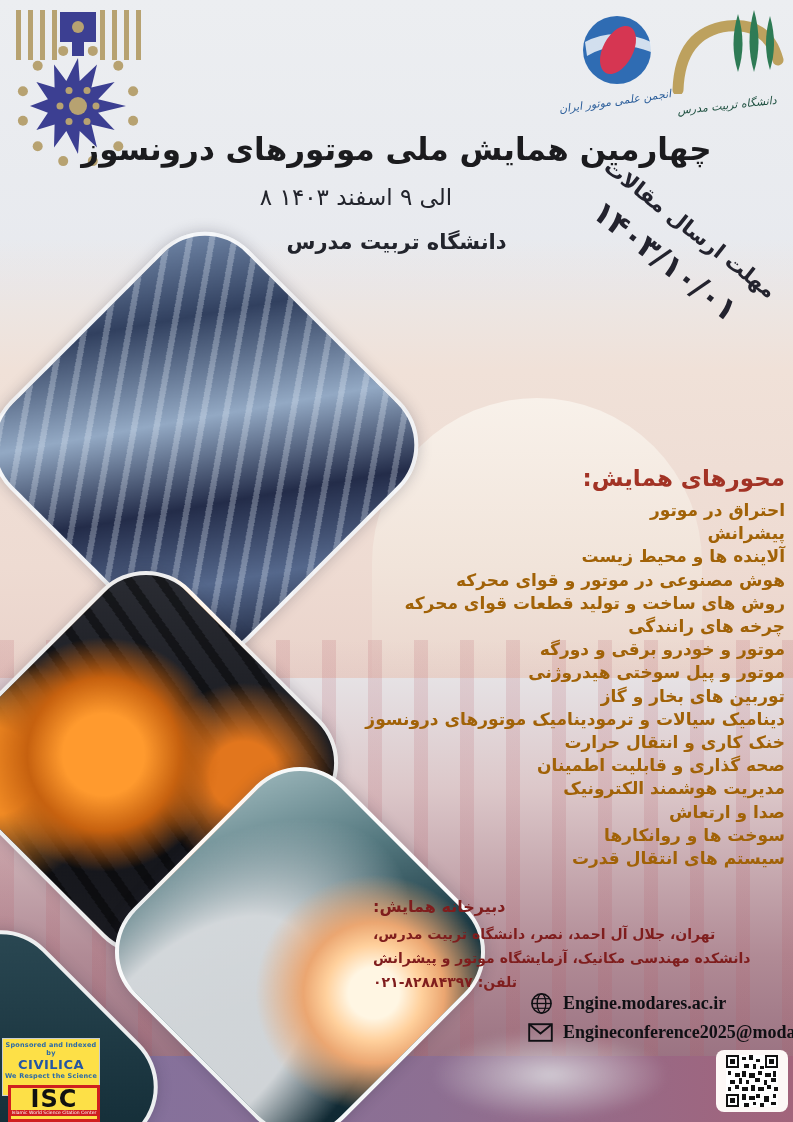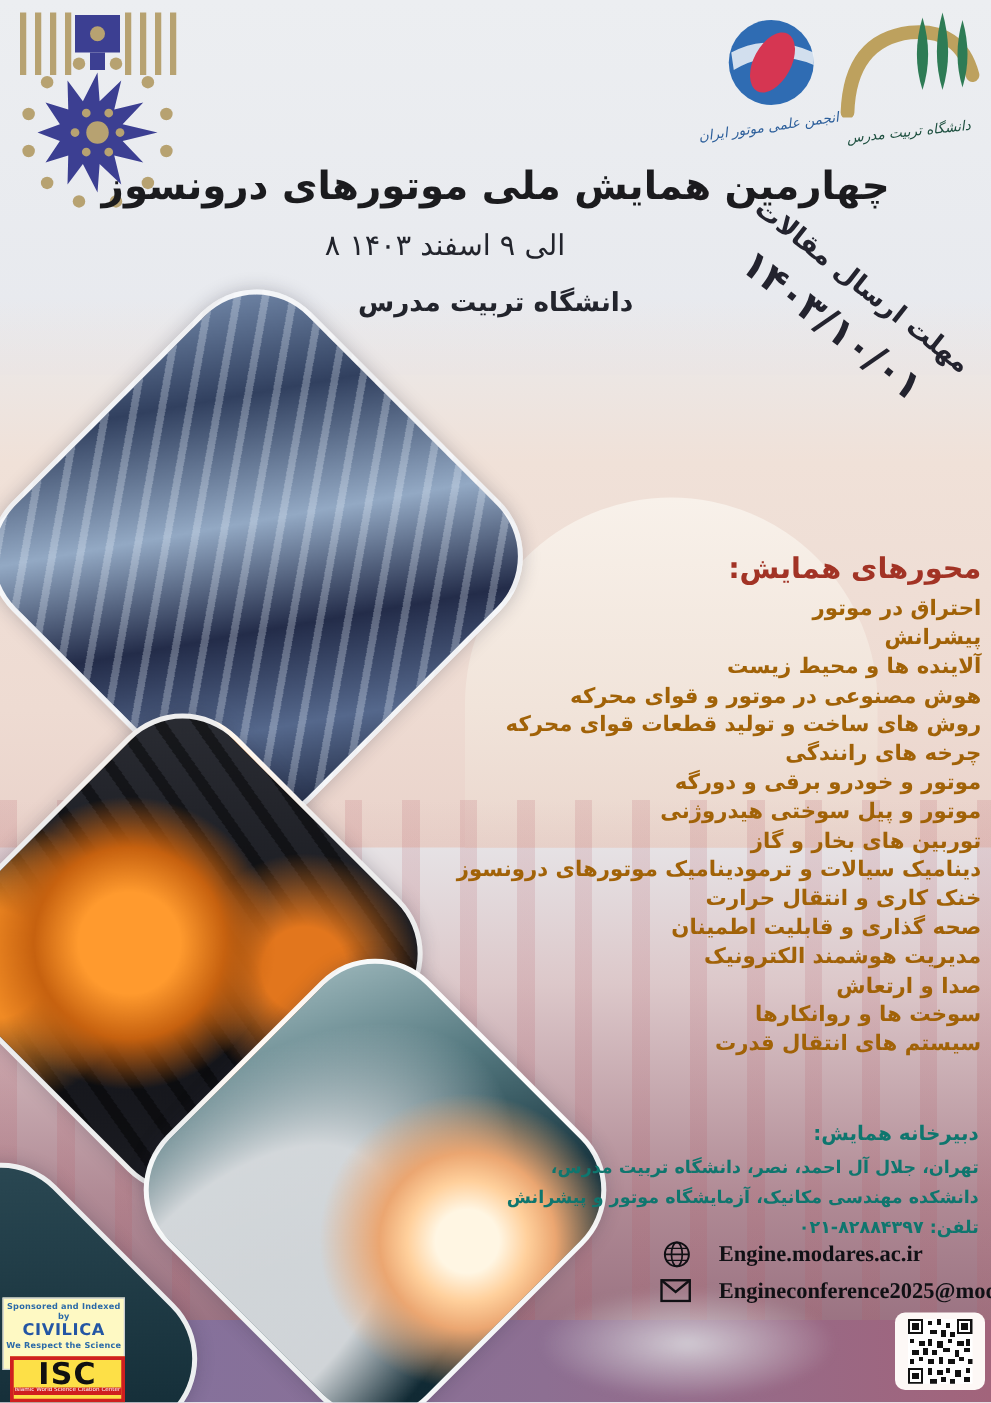--- a/index.html
+++ b/index.html
@@ -59,34 +59,34 @@
     font-size:21px;font-weight:bold;color:#22242c;}
 
   
   .deadline{position:absolute;left:556px;top:212px;width:240px;direction:rtl;text-align:center;
     color:#23232e;transform:rotate(38deg);}
   .deadline-label{font-size:21px;font-weight:bold;letter-spacing:1px;}
   .deadline-date{font-size:31px;font-weight:bold;letter-spacing:3px;margin-top:10px;}
 
   
   .topics{position:absolute;right:8px;top:442px;width:420px;direction:rtl;text-align:right;}
-  .topics-heading{font-size:23px;font-weight:bold;color:#a23325;margin-bottom:8px;}
+  .topics-heading{font-size:23px;font-weight:bold;color:#a23325;margin-bottom:8px;margin-top:23px;}
   .topic{font-size:17px;font-weight:bold;color:#a16207;line-height:23.2px;}
 
   
-  .secretariat{position:absolute;right:10px;top:897px;width:410px;direction:rtl;text-align:right;color:#0f766e;}
+  .secretariat{position:absolute;right:10px;top:897px;width:410px;direction:rtl;text-align:left;color:#7f1d1d;}
   .sec-heading{font-size:16px;font-weight:bold;margin-bottom:6px;}
   .sec-line{font-size:14px;font-weight:bold;line-height:24px;}
-  .contact-row{position:absolute;display:flex;align-items:center;gap:22px;direction:ltr;
+  .contact-row{position:absolute;display:flex;align-items:center;gap:10px;direction:ltr;
     font-family:"Liberation Serif",serif;font-weight:bold;font-size:18px;color:#101014;}
   .www-row{left:530px;top:992px;}
   .email-row{left:528px;top:1022px;}
 
   
-  .civilica{position:absolute;left:2px;top:1038px;width:98px;height:58px;background:#fef9c3;
+  .civilica{position:absolute;left:2px;top:1038px;width:98px;height:58px;background:#fde047;
     border:1px solid #c9cdd1;text-align:center;padding-top:2px;box-sizing:border-box;}
   .civ-small{font-size:6.5px;font-weight:bold;color:#2b6aa8;letter-spacing:.2px;}
   .civ-big{font-size:13px;font-weight:bold;color:#2456a4;line-height:15px;letter-spacing:.5px;}
   .isc{position:absolute;left:8px;top:1085px;width:92px;height:37px;background:#fde047;
     border:3px solid #cf1f1f;box-sizing:border-box;text-align:center;}
   .isc-label{font-size:24px;font-weight:bold;color:#111;line-height:22px;letter-spacing:1px;}
   .isc-caption{font-size:4.5px;color:#fff;background:#cf1f1f;line-height:6px;white-space:nowrap;overflow:hidden;}
   .qr-card{position:absolute;left:716px;top:1050px;width:72px;height:62px;background:#fdf8f6;
     border-radius:8px;display:flex;align-items:center;justify-content:center;}
 </style>

